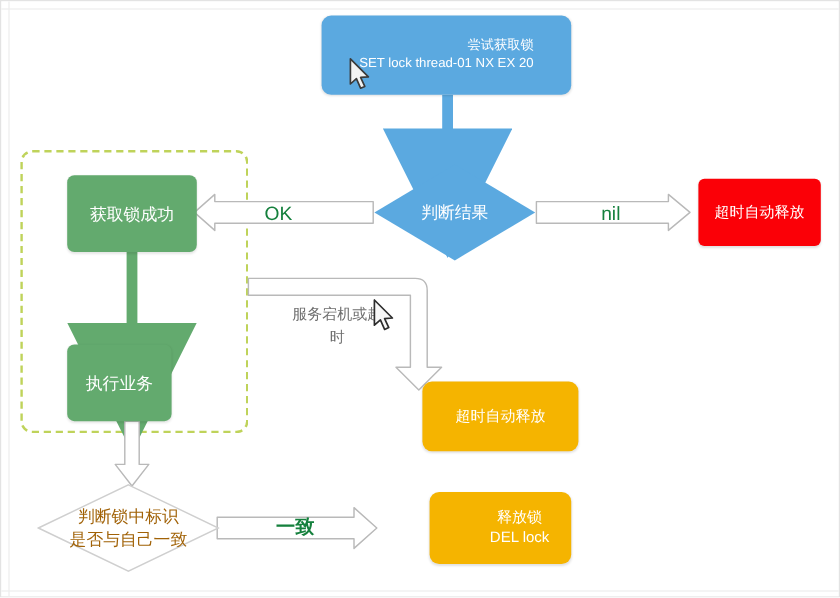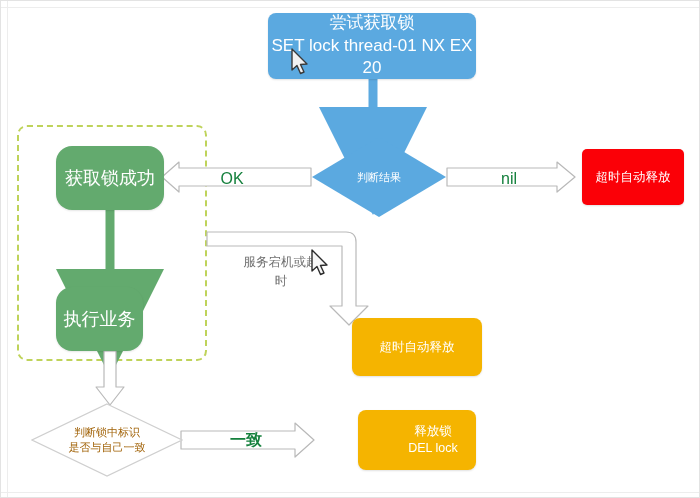--- a/index.html
+++ b/index.html
@@ -41,27 +41,28 @@
     justify-content: center;
     text-align: center;
     color: #ffffff;
     line-height: 1.35;
     white-space: pre-line;
   }
 
   .node-blue {
     background: #5BA9E0;
     border-radius: 8px;
-    font-size: 17px;
+    font-size: 11px;
     box-shadow: 0 1px 2px rgba(0,0,0,0.12);
+    text-align: right;
   }
   .node-green {
     background: #63AA6E;
-    border-radius: 16px;
-    font-size: 18px;
+    border-radius: 6px;
+    font-size: 14px;
     box-shadow: 0 1px 2px rgba(0,0,0,0.10);
   }
   .node-red {
     background: #FB0007;
     border-radius: 5px;
     font-size: 12.5px;
     box-shadow: 0 1px 2px rgba(0,0,0,0.12);
   }
   .node-orange {
     background: #F5B400;
@@ -81,21 +82,21 @@
   }
   .diamond-label {
     position: absolute;
     inset: 0;
     display: flex;
     align-items: center;
     justify-content: center;
     text-align: center;
     white-space: pre-line;
     line-height: 1.35;
-    font-size: 11px;
+    font-size: 14px;
     pointer-events: none;
   }
   .diamond-blue .diamond-label { color: #ffffff; }
   .diamond-white .diamond-label { color: #a16207; }
 
   
   .group-box {
     position: absolute;
     box-sizing: border-box;
     border: 2px dashed #BFD35A;

